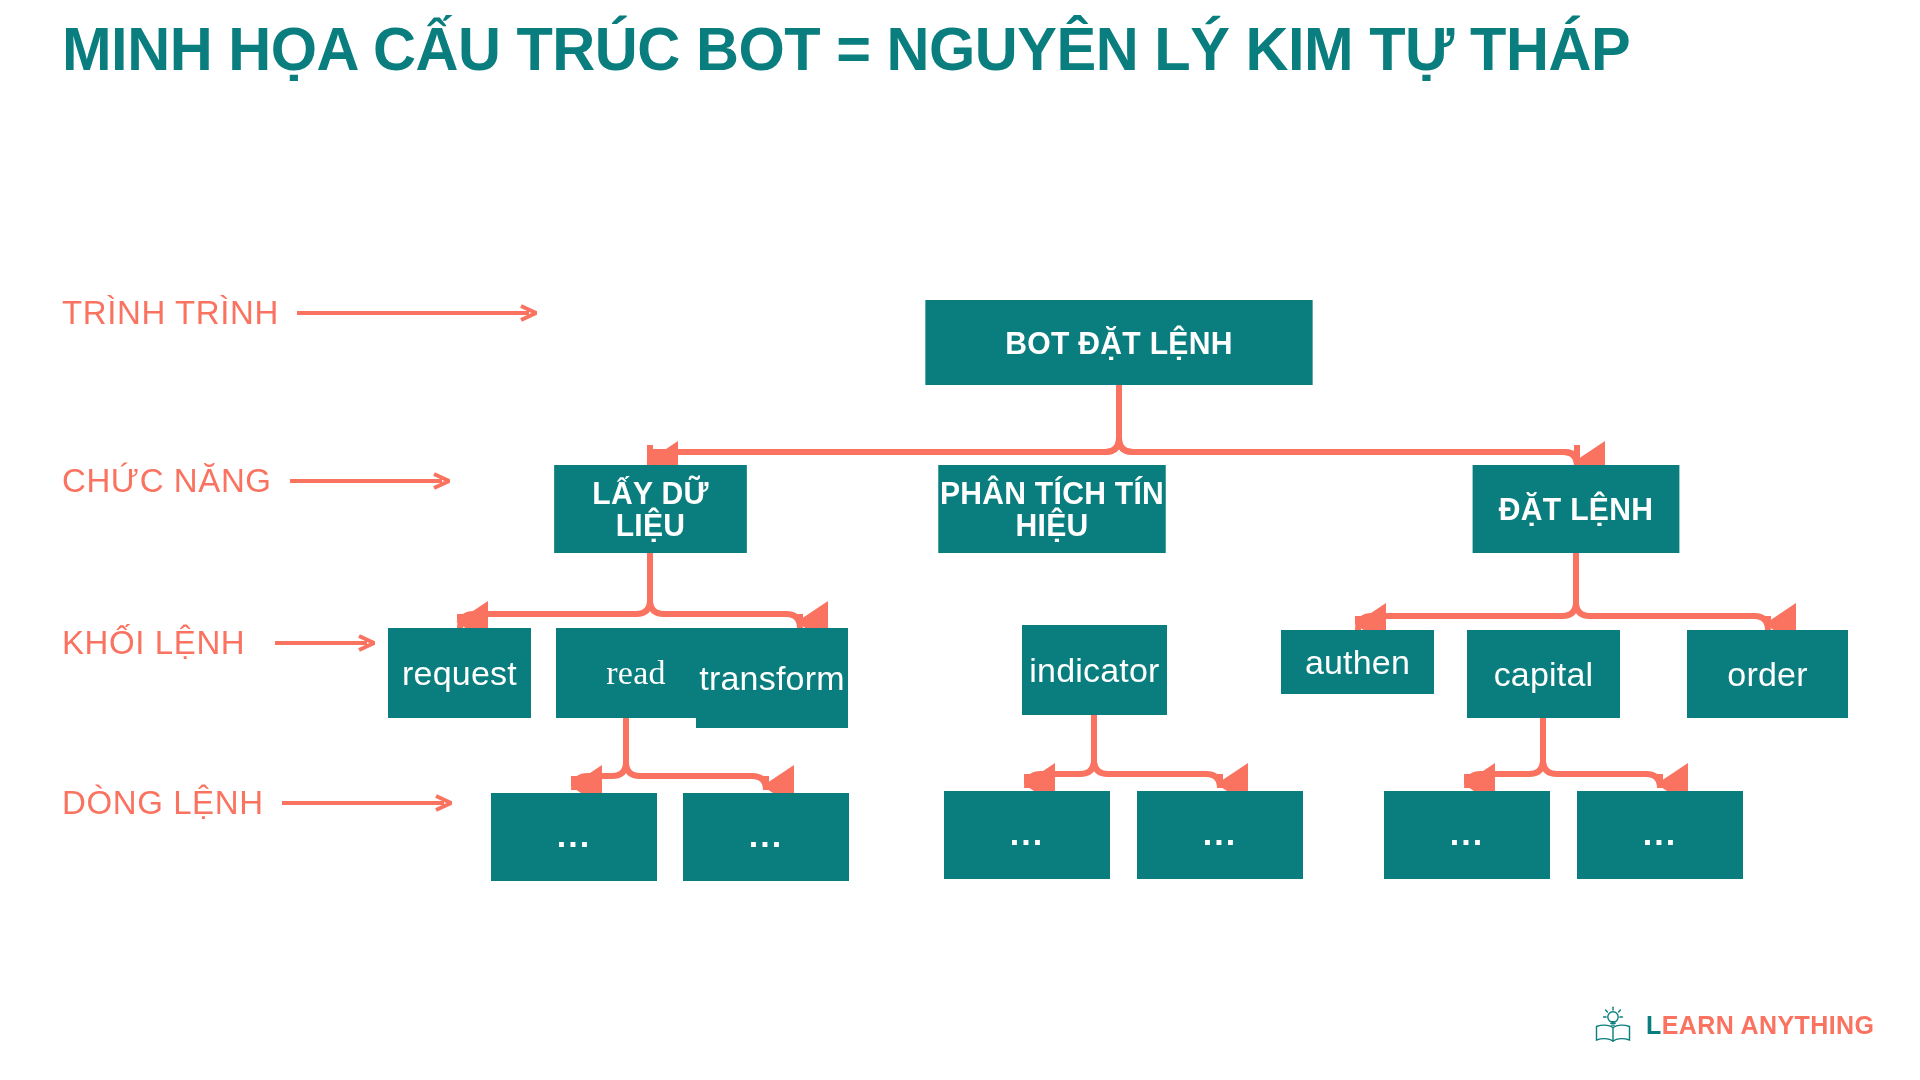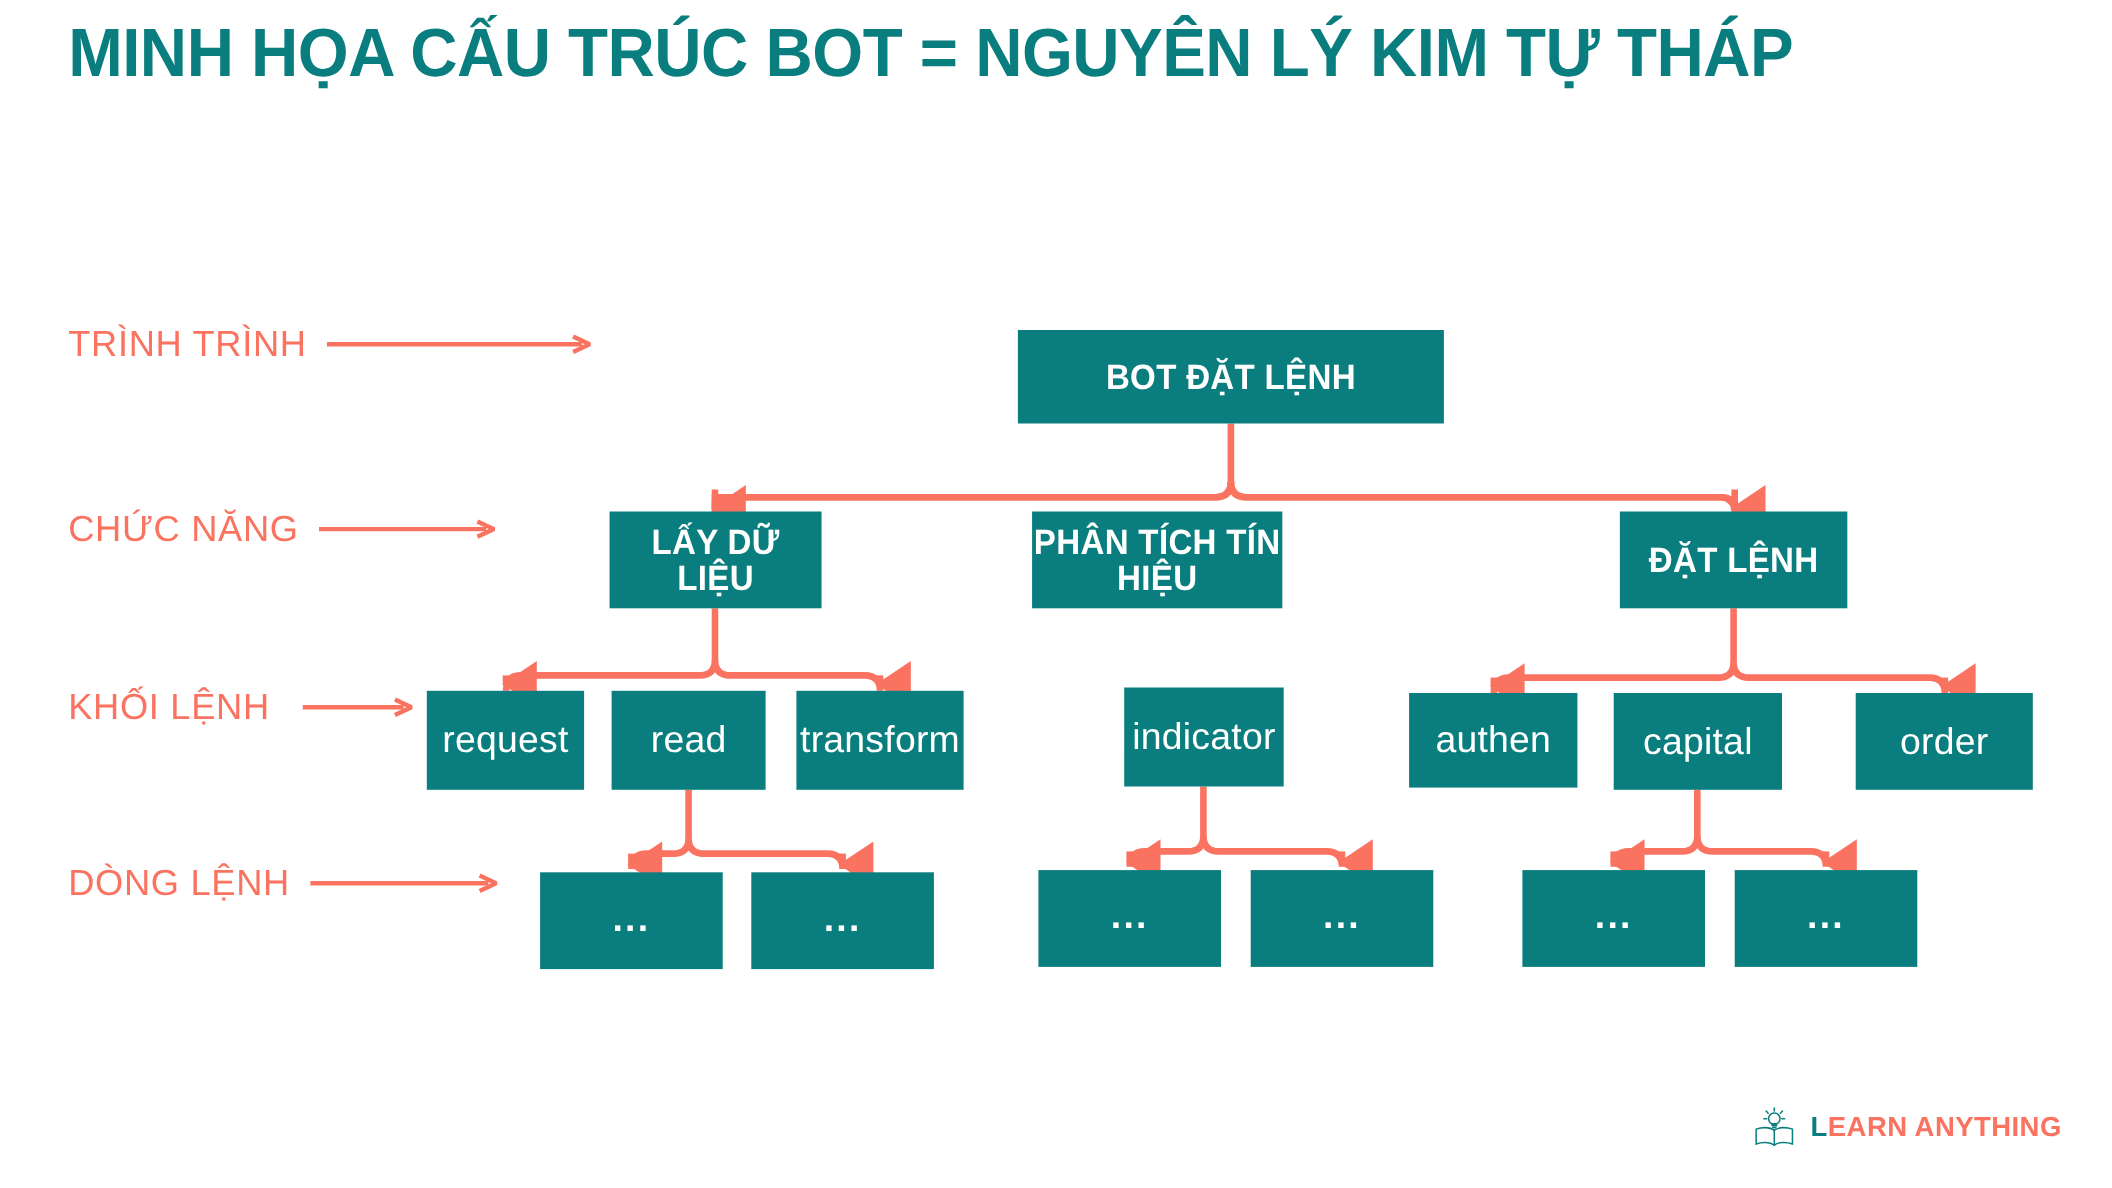--- a/index.html
+++ b/index.html
@@ -205,24 +205,24 @@
   </svg>
 </div>
 
 <div class="node level-1" style="left:913px; top:300px; width:412px; height:85px;">BOT ĐẶT LỆNH</div>
 
 <div class="node level-2" style="left:548px; top:465px; width:205px; height:88px;">LẤY DỮ LIỆU</div>
 <div class="node level-2" style="left:931px; top:465px; width:242px; height:88px;">PHÂN TÍCH TÍN HIỆU</div>
 <div class="node level-2" style="left:1466px; top:465px; width:220px; height:88px;">ĐẶT LỆNH</div>
 
 <div class="node level-3" style="left:388px; top:628px; width:143px; height:90px;">request</div>
-<div class="node level-3" style="left:556px; top:628px; width:140px; height:90px;">read</div>
-<div class="node level-3" style="left:724px; top:628px; width:152px; height:90px;">transform</div>
+<div class="node level-3" style="left:556px; top:628px; width:160px; height:90px;font-family:Liberation Serif, serif;">read</div>
+<div class="node level-3" style="left:696px; top:628px; width:152px; height:100px;">transform</div>
 <div class="node level-3" style="left:1022px; top:625px; width:145px; height:90px;">indicator</div>
-<div class="node level-3" style="left:1281px; top:630px; width:153px; height:86px;">authen</div>
+<div class="node level-3" style="left:1281px; top:630px; width:153px; height:64px;">authen</div>
 <div class="node level-3" style="left:1467px; top:630px; width:153px; height:88px;">capital</div>
 <div class="node level-3" style="left:1687px; top:630px; width:161px; height:88px;">order</div>
 
 <div class="node level-4" style="left:491px; top:793px; width:166px; height:88px;">...</div>
 <div class="node level-4" style="left:683px; top:793px; width:166px; height:88px;">...</div>
 <div class="node level-4" style="left:944px; top:791px; width:166px; height:88px;">...</div>
 <div class="node level-4" style="left:1137px; top:791px; width:166px; height:88px;">...</div>
 <div class="node level-4" style="left:1384px; top:791px; width:166px; height:88px;">...</div>
 <div class="node level-4" style="left:1577px; top:791px; width:166px; height:88px;">...</div>
 

